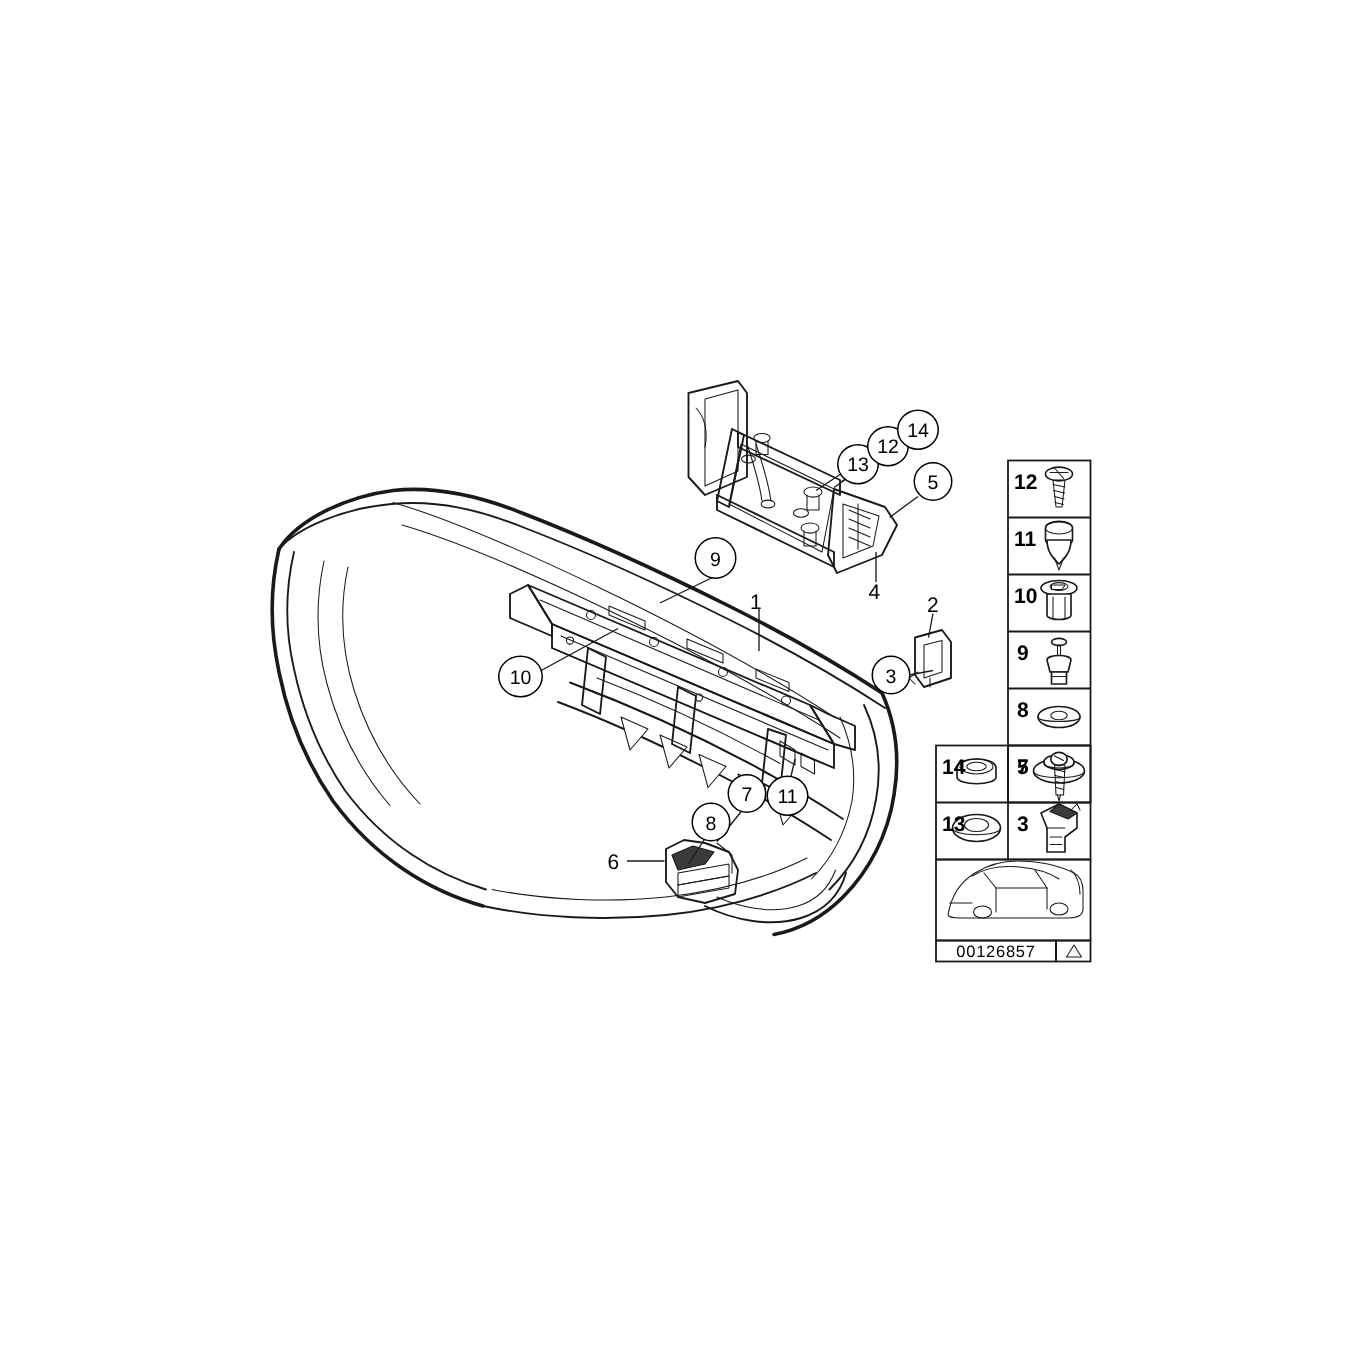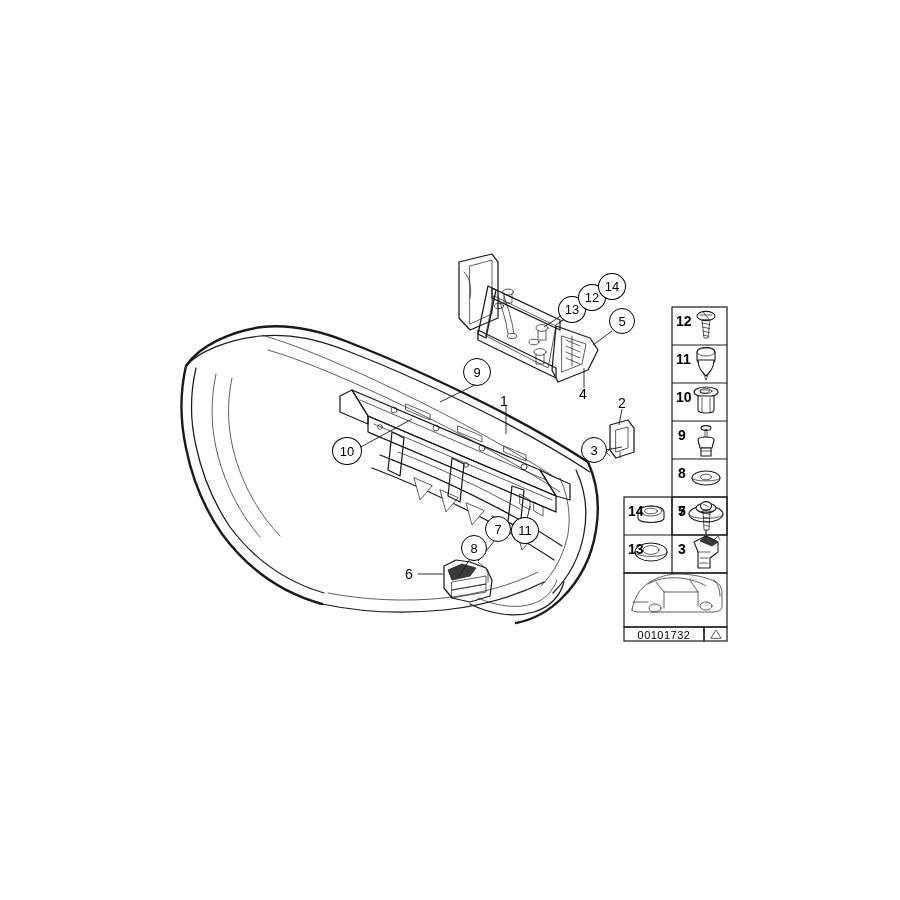--- a/index.html
+++ b/index.html
@@ -415,16 +415,16 @@
     <span>5</span>
   </div>
   <div class="tbl-num" style="left:628px; top:541px;">
     <span>13</span>
   </div>
   <div class="tbl-num" style="left:678px; top:541px;">
     <span>3</span>
   </div>
 
   <div class="diagram-id" style="left:624px; top:629px; width:80px;">
-    <span>00101732</span>
+    <span>00126857</span>
   </div>
 
 </div>
 
 </body></html>

